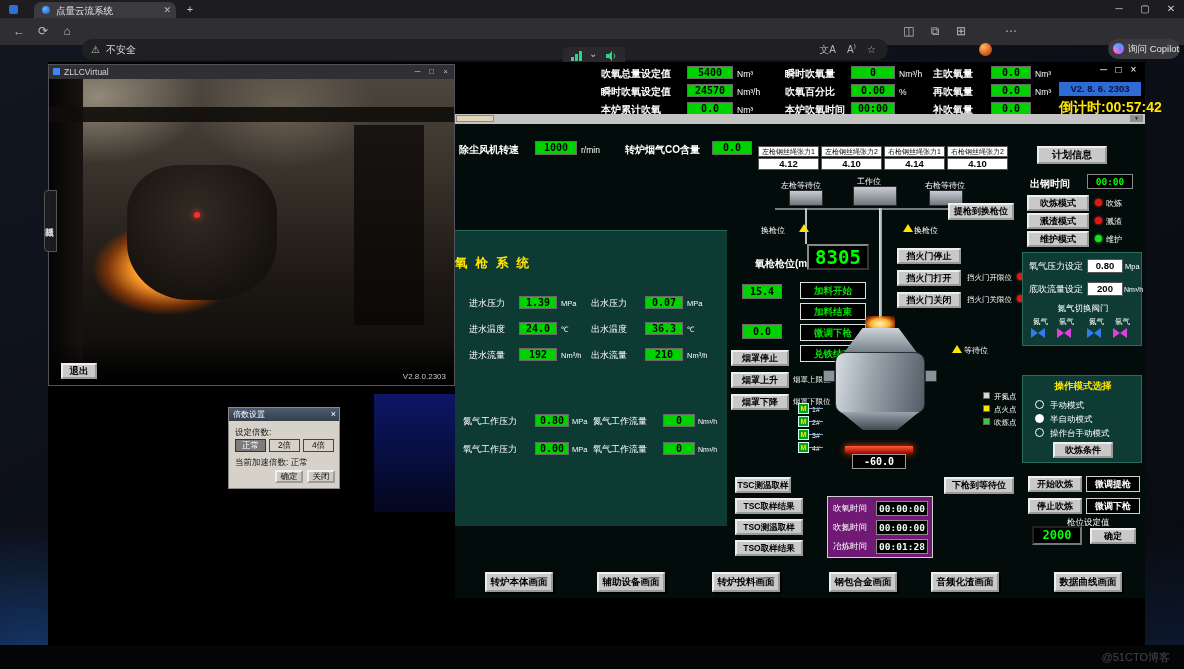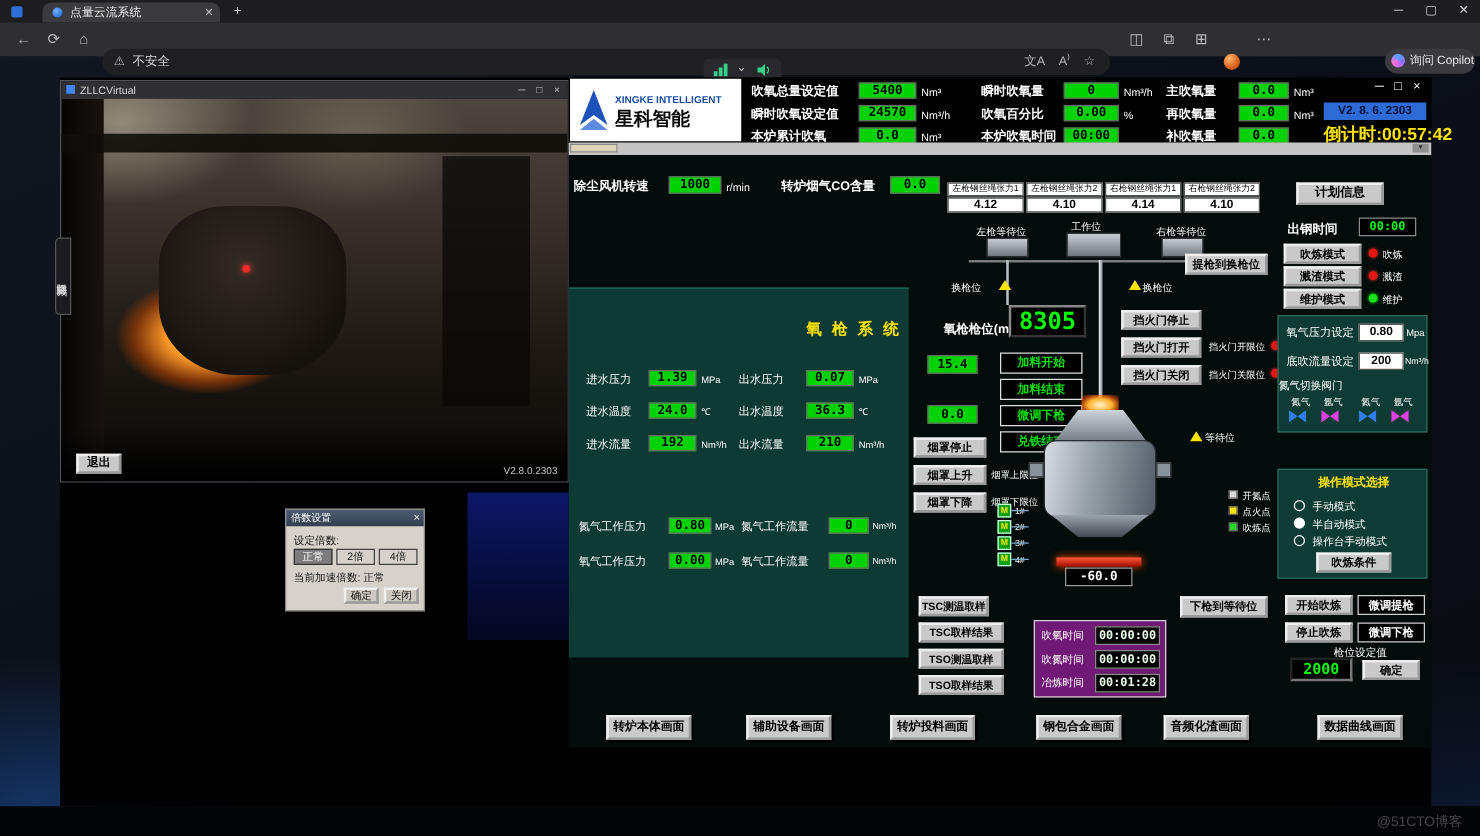--- a/index.html
+++ b/index.html
@@ -72,21 +72,21 @@
   .strip{left:0;top:52px;width:690px;height:10px;background:#c4c4c4}
   .btn{background:#c9c9c9;border:2px outset #eee;color:#000;font-weight:bold;font-size:9px;text-align:center}
   .btng{background:#2ec82e;border:1px outset #8f8;color:#000;font-weight:bold;font-size:8.5px;text-align:center}
   .btnb{background:#000;color:#00e000;border:1px solid #e0e0e0;font-weight:bold;font-size:9.5px;text-align:center}
   .btnk{background:#000;color:#fff;border:1px solid #cfcfcf;font-weight:bold;font-size:9px;text-align:center}
   .dot{width:8px;height:8px;border-radius:50%}
   .dg{background:#19e219;box-shadow:0 0 3px #0f0}
   .dr{background:#e81515;box-shadow:0 0 3px #f33}
   .pstat{left:0;top:100px;width:272px;height:68px;background:#2e8c52}
   .plance{left:0;top:168px;width:272px;height:296px;background:#0d3a33;border-top:1px solid #1e6b5a}
-  .ltit{color:#ffe400;font-weight:bold;font-size:12.5px;letter-spacing:8px;text-align:right;width:272px}
+  .ltit{color:#ffe400;font-weight:bold;font-size:12.5px;letter-spacing:8px;text-align:left;width:272px}
   .slbl{color:#fff;font-size:9px;white-space:nowrap;line-height:13px}
   .slbl7{color:#fff;font-size:7.5px;white-space:nowrap;line-height:11px}
   .big{background:#000;border:2px outset #888;color:#00ff00;font:bold 19px "DejaVu Sans Mono",monospace;text-align:center;line-height:22px}
   .tri{width:0;height:0;border-left:5px solid transparent;border-right:5px solid transparent;border-bottom:8px solid #ffe400}
   .trolley{background:linear-gradient(#c8cdd2,#6f767c);border:1px solid #2b2f33}
   .mbox{width:11px;height:11px;background:#0aa014;border:1px solid #cfe;color:#ffe400;font-weight:bold;font-size:7px;text-align:center;line-height:10px}
   .pipe{height:1px;background:#7fa8c9}
   .sq{width:7px;height:7px;border:1px solid #666}
   .tval{background:#000;border:1px solid #8a8a8a;color:#eaffea;font:bold 9.5px "DejaVu Sans Mono",monospace;text-align:center;line-height:13px}
   .dval{background:#000;border:1px solid #8a8a8a;color:#00ff00;font:bold 9.5px "DejaVu Sans Mono",monospace;text-align:center;line-height:13px}
@@ -182,28 +182,20 @@
     <div class="dbtn" style="left:40px;top:31px;width:31px;height:13px">2倍</div>
     <div class="dbtn" style="left:74px;top:31px;width:31px;height:13px">4倍</div>
     <div class="ab" style="left:6px;top:49px;font-size:8.5px">当前加速倍数: 正常</div>
     <div class="dok" style="left:46px;top:62px;width:28px;height:13px">确定</div>
     <div class="dok" style="left:78px;top:62px;width:28px;height:13px">关闭</div>
   </div>
 
   <div class="ab hmi">
 
     <div class="ab hdr">
-      <div class="ab logo">
-        <svg class="ab" style="left:6px;top:7px" width="26" height="36" viewBox="0 0 26 36">
-            <polygon points="2,30 13,2 24,30 13,22" fill="#1d52b8"></polygon>
-            <polygon points="2,34 13,25 24,34" fill="#5b8ae0"></polygon>
-          </svg>
-        <span class="l1">XINGKE INTELLIGENT</span>
-        <span class="l2">星科智能</span>
-      </div>
 
       <div class="ab mlbl" style="left:146px;top:6px">吹氧总量设定值</div>
       <div class="ab gval" style="left:232px;top:4px;width:46px;height:13px">5400</div>
       <div class="ab unit" style="left:282px;top:6px">Nm³</div>
       <div class="ab mlbl" style="left:146px;top:24px">瞬时吹氧设定值</div>
       <div class="ab gval" style="left:232px;top:22px;width:46px;height:13px">24570</div>
       <div class="ab unit" style="left:282px;top:24px">Nm³/h</div>
       <div class="ab mlbl" style="left:146px;top:42px">本炉累计吹氧</div>
       <div class="ab gval" style="left:232px;top:40px;width:46px;height:13px">0.0</div>
       <div class="ab unit" style="left:282px;top:42px">Nm³</div>
@@ -396,21 +388,21 @@
     <div class="ab dot dg" style="left:640px;top:173px;width:7px;height:7px"></div>
     <div class="ab slbl7" style="left:651px;top:172px;font-size:8px">维护</div>
 
     <div class="ab pteal" style="left:567px;top:190px;width:120px;height:94px">
       <div class="ab slbl" style="left:6px;top:7px">氧气压力设定</div>
       <div class="ab tvalw" style="left:64px;top:6px;width:36px;height:14px;line-height:12px">0.80</div>
       <div class="ab slbl7" style="left:102px;top:8px">Mpa</div>
       <div class="ab slbl" style="left:6px;top:30px">底吹流量设定</div>
       <div class="ab tvalw" style="left:64px;top:29px;width:36px;height:14px;line-height:12px">200</div>
       <div class="ab slbl7" style="left:101px;top:31px;font-size:7px">Nm³/h</div>
-      <div class="ab slbl7" style="left:0;top:50px;width:120px;text-align:left;font-size:8.5px">氮气切换阀门</div>
+      <div class="ab slbl7" style="left:0;top:50px;width:120px;text-align:center;font-size:8.5px">氮气切换阀门</div>
       <div class="ab slbl7" style="left:10px;top:63px">氮气</div>
       <div class="ab slbl7" style="left:36px;top:63px">氩气</div>
       <svg class="ab" style="left:8px;top:75px" width="14" height="10">
           <polygon points="0,0 7,5 0,10" fill="#2f7df0"></polygon>
           <polygon points="14,0 7,5 14,10" fill="#2f7df0"></polygon>
         </svg>
       <svg class="ab" style="left:34px;top:75px" width="14" height="10">
           <polygon points="0,0 7,5 0,10" fill="#e040e0"></polygon>
           <polygon points="14,0 7,5 14,10" fill="#e040e0"></polygon>
         </svg>

